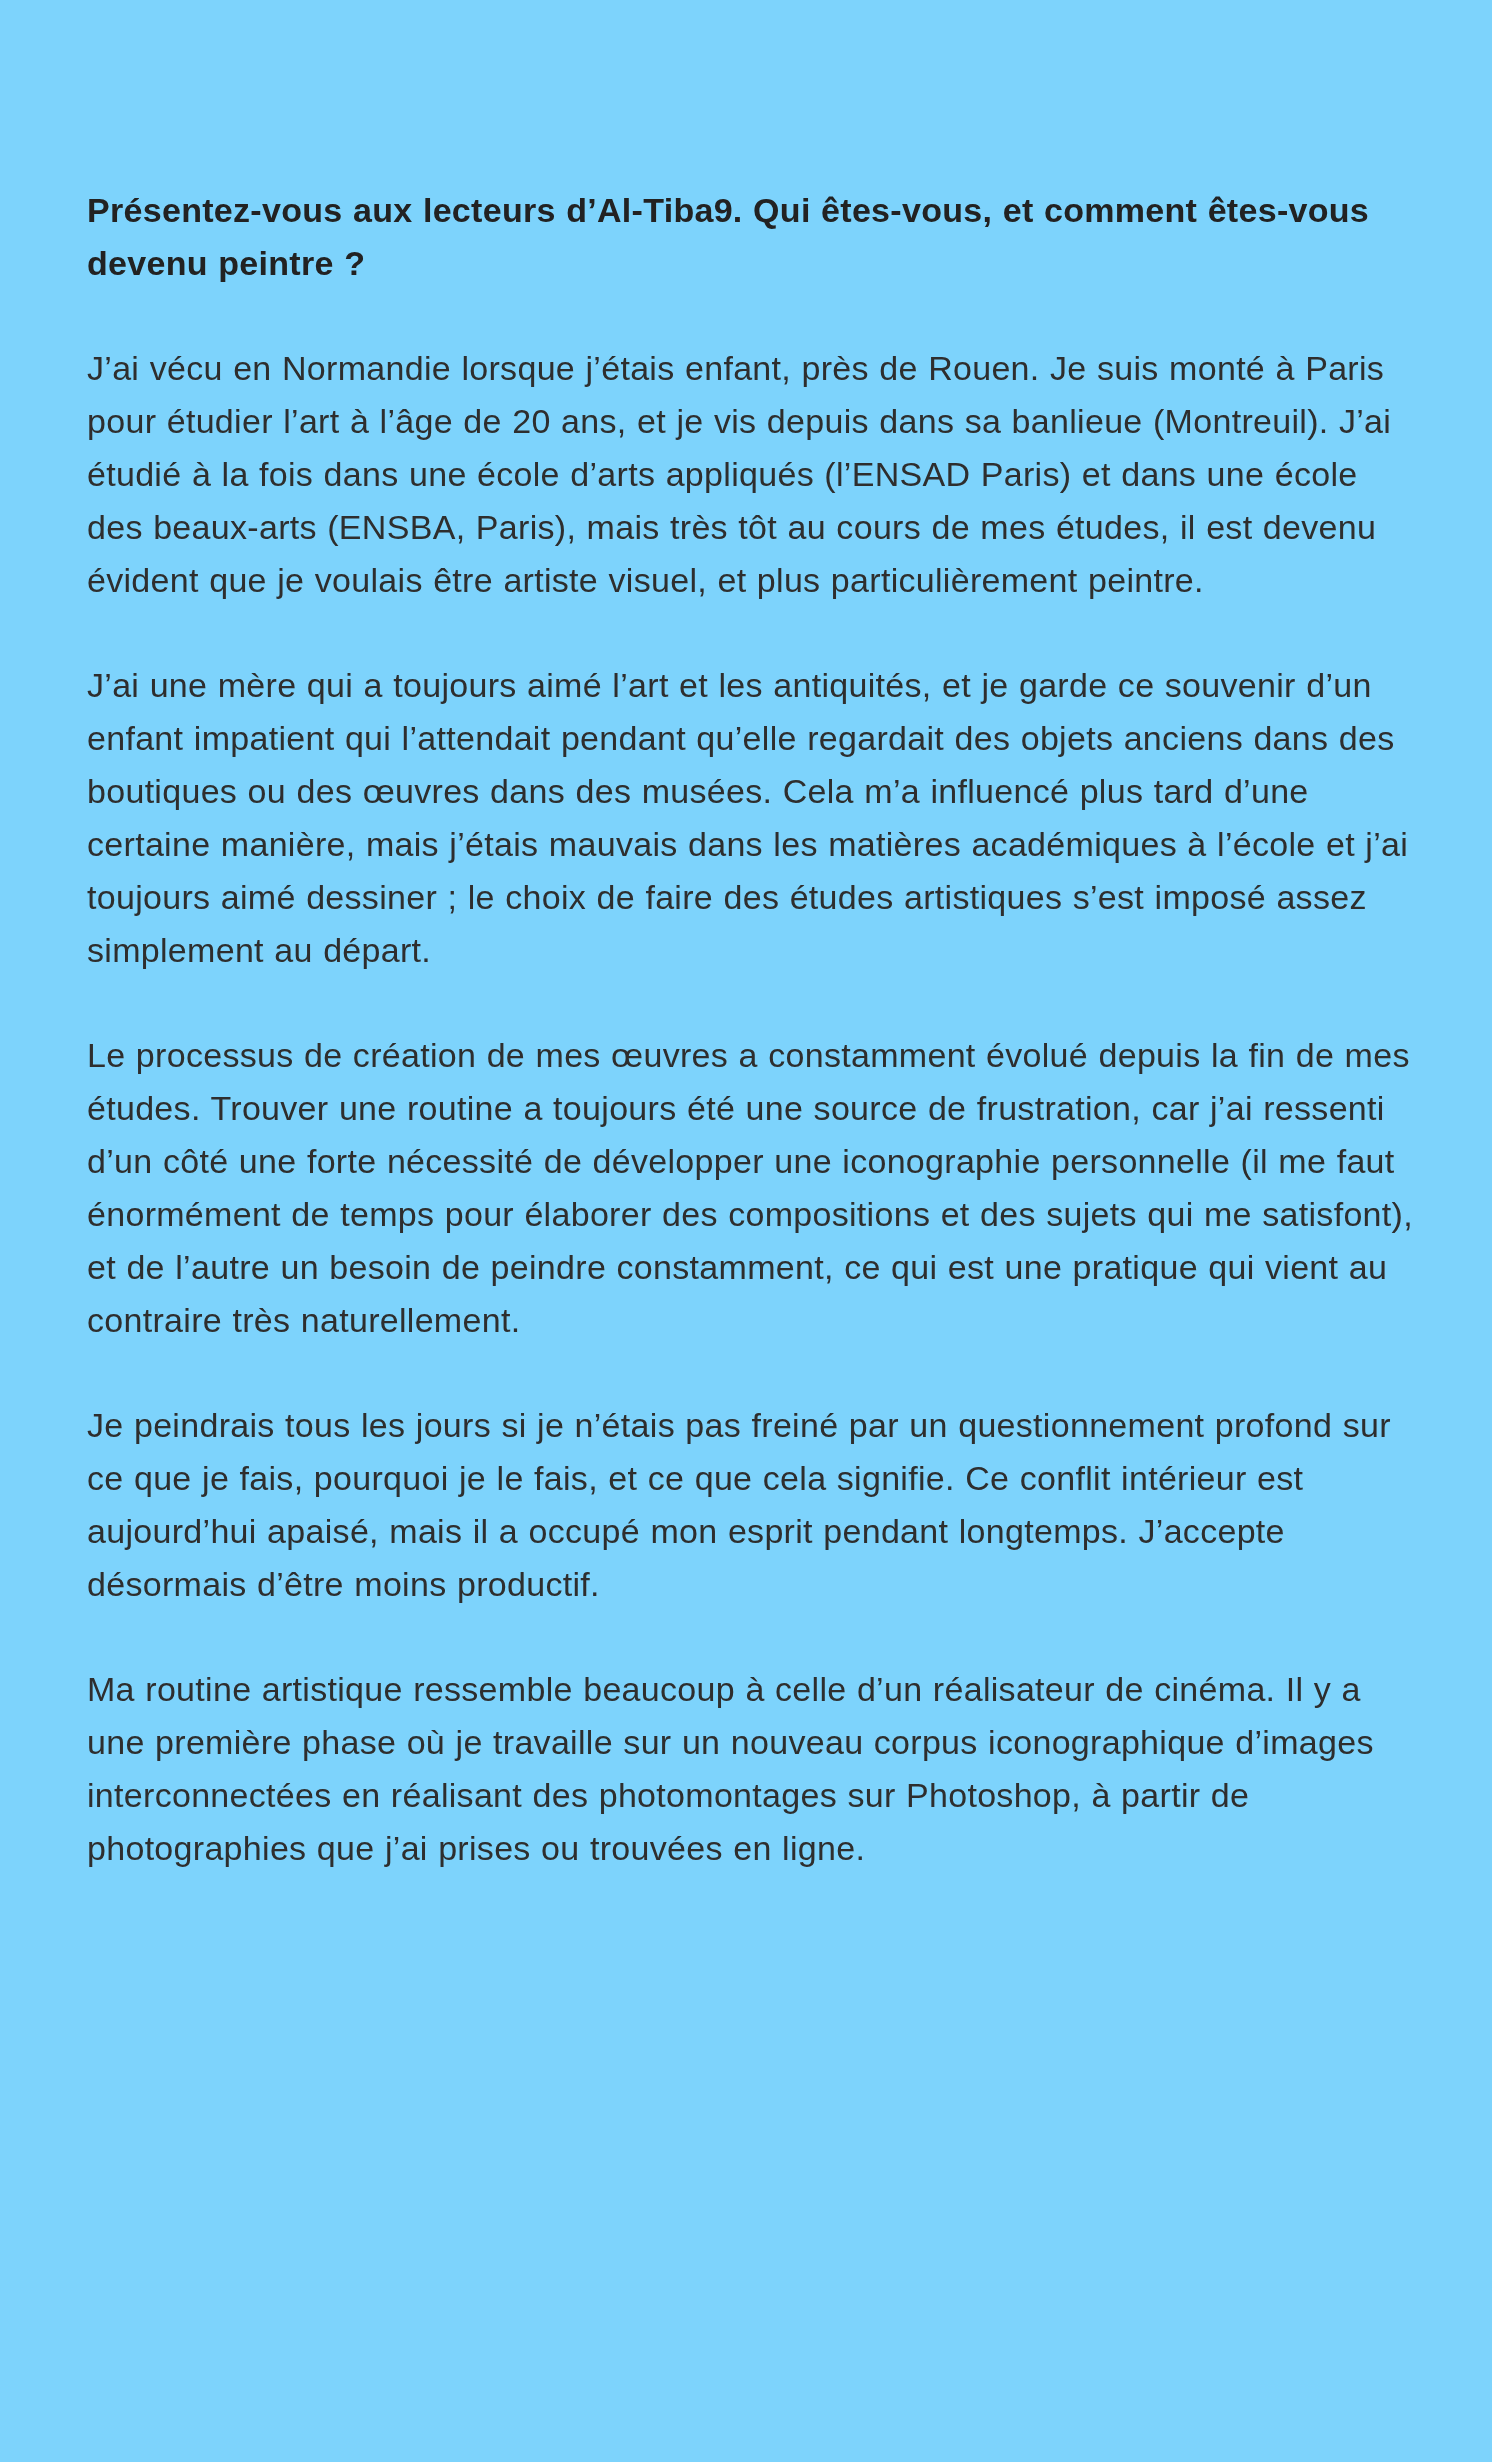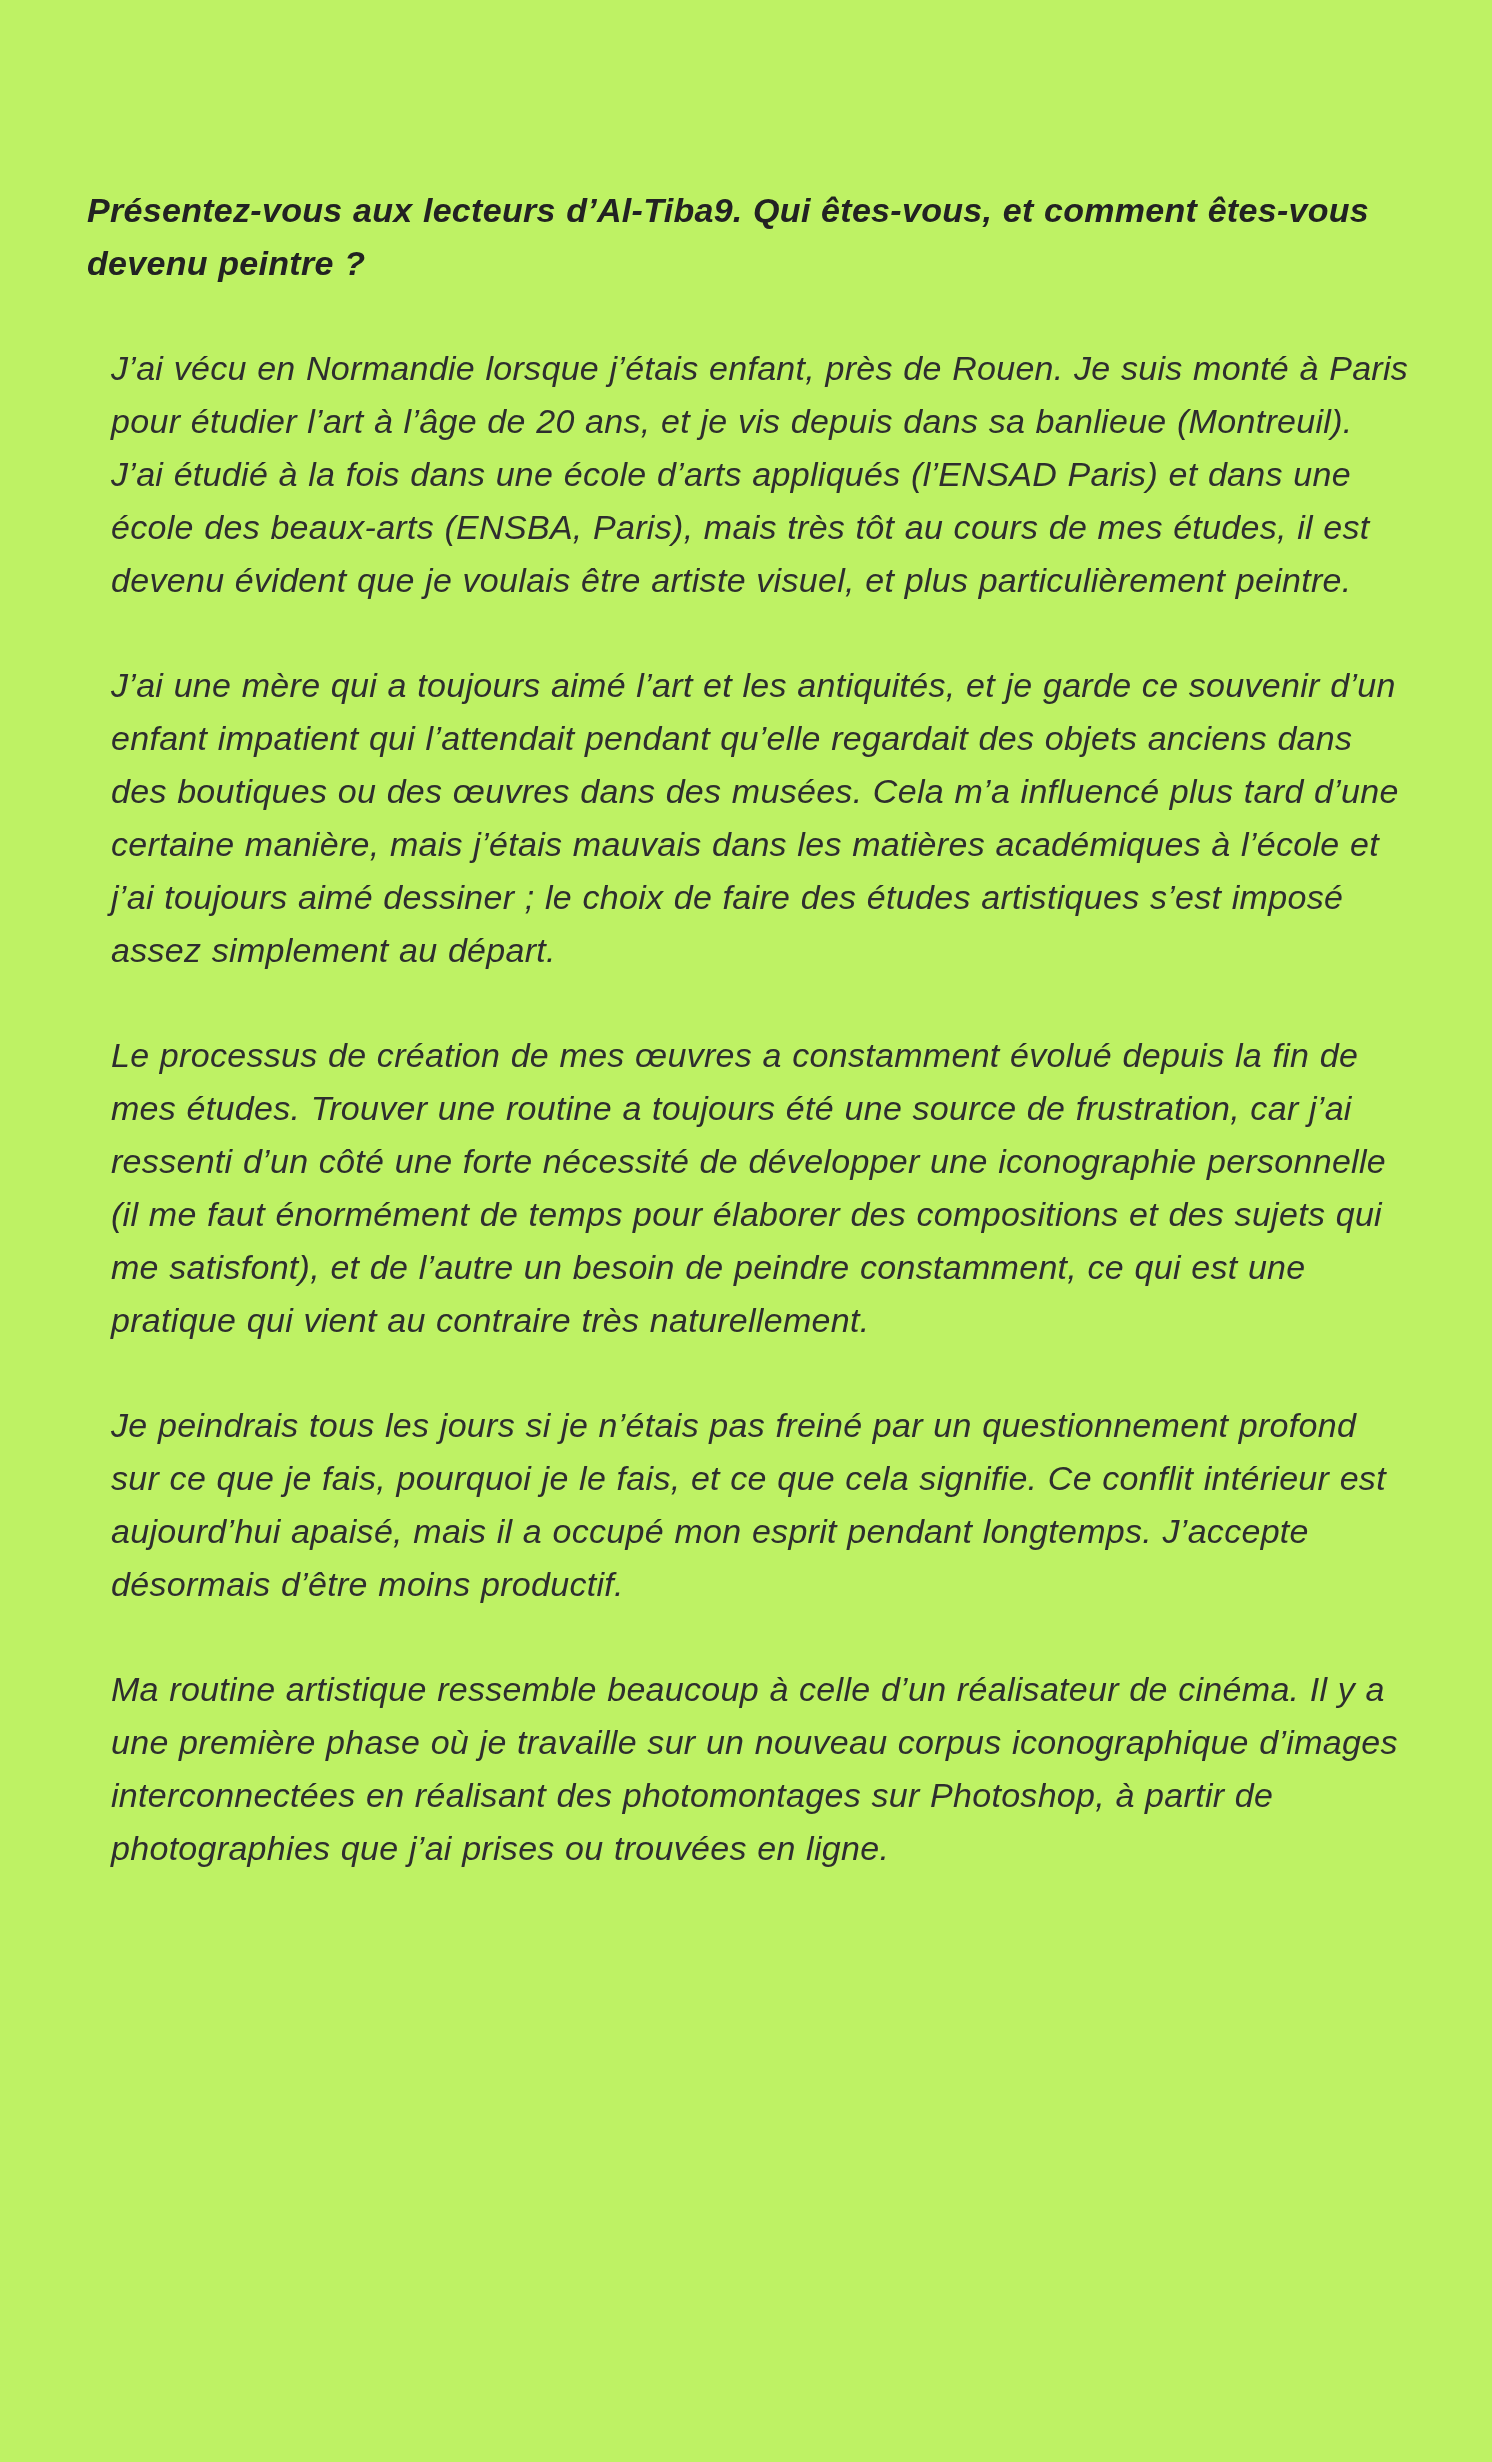--- a/index.html
+++ b/index.html
@@ -5,46 +5,44 @@
   html, body {
     margin: 0;
     padding: 0;
     background: #ffffff;
   }
   .page {
     position: relative;
     width: 1492px;
     min-height: 2462px;
     margin: 0 auto;
-    background: #bef264;
+    background: #7dd3fc;
     box-sizing: border-box;
     padding: 184px 79px 140px 87px;
     font-family: "Liberation Sans", "DejaVu Sans", sans-serif;
     color: #2b2b2b;
-    font-style: italic;
     -webkit-font-smoothing: antialiased;
   }
   .interview {
     max-width: 1328px;
   }
   .para {
     font-size: 34px;
     line-height: 53px;
     letter-spacing: 0.3px;
     margin: 0 0 52px 0;
     word-spacing: 0.7px;
   }
   .para.question {
     font-weight: 700;
     color: #222222;
   }
   .para.answer {
     font-weight: 400;
     color: #2e2e2e;
-    margin-left: 24px;
   }
   .para:last-child {
     margin-bottom: 0;
   }
 </style>
 </head>
 <body>
 
 <div class="page">
   <main class="interview">

